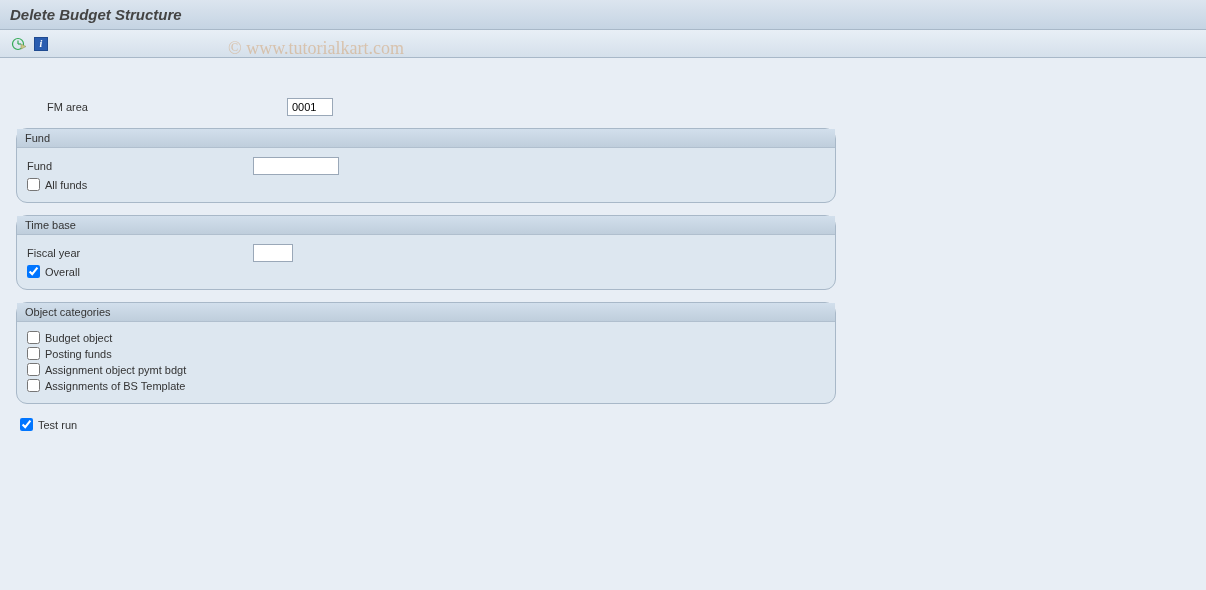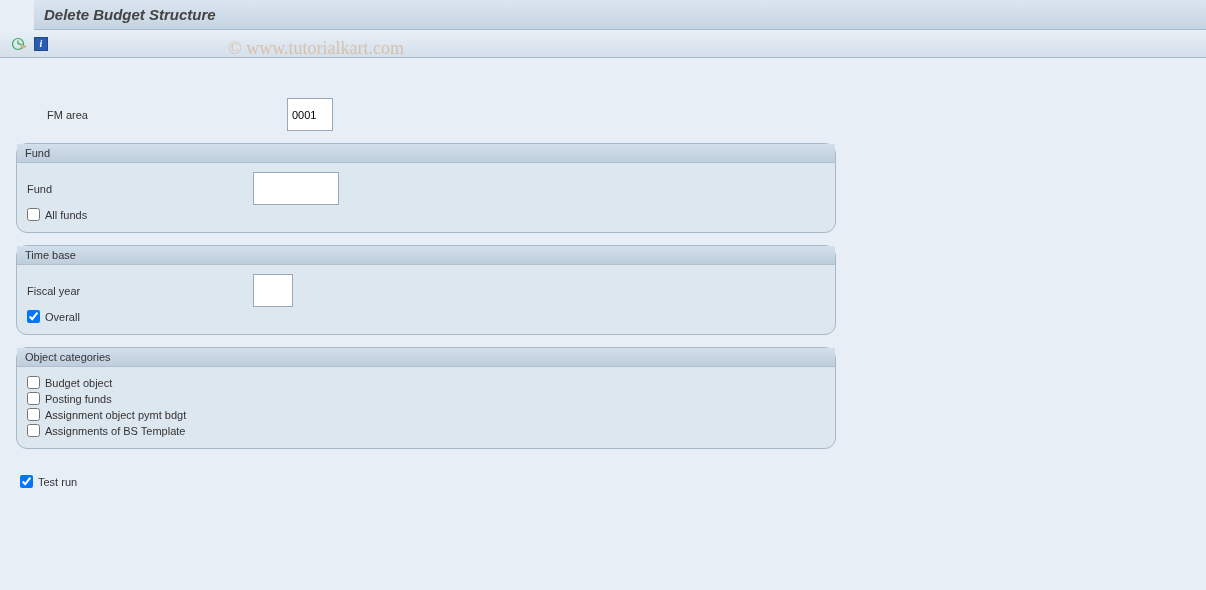--- a/index.html
+++ b/index.html
@@ -14,21 +14,20 @@
       position: relative;
     }
     .title-bar {
       background: linear-gradient(to bottom, #dce5ef 0%, #c5d4e3 100%);
       border-bottom: 1px solid #a8b8c8;
       padding: 6px 10px;
       font-size: 15px;
       font-weight: bold;
       font-style: italic;
       color: #444;
-      margin-left: 34px;
     }
     .toolbar {
       background: linear-gradient(to bottom, #e8eff6 0%, #d5e0eb 100%);
       border-bottom: 1px solid #a8b8c8;
       padding: 4px 10px;
       display: flex;
       align-items: center;
       gap: 6px;
       height: 28px;
     }
@@ -54,21 +53,21 @@
       font-size: 11px;
       color: #333;
       margin-left: 27px;
     }
     input[type="text"] {
       border: 1px solid #9aa8b8;
       background: #fff;
       font-family: inherit;
       font-size: 11px;
       padding: 8px 4px;
-      height: 33px;
+      height: 18px;
     }
     .input-fm { width: 46px; font-family: 'Courier New', monospace; }
     .input-fund { width: 86px; }
     .input-fy { width: 40px; }
     .groupbox {
       border: 1px solid #a8b8c8;
       background: #dde7f0;
       margin: 12px 0 8px 0;
       width: 820px;
       border-radius: 11px;
@@ -100,21 +99,21 @@
     .gb-field-row {
       display: flex;
       align-items: center;
       margin: 3px 0;
     }
     .gb-field-row .gb-label {
       width: 226px;
       font-size: 11px;
     }
     .standalone-checks {
-      margin-top: 26px;
+      margin-top: 14px;
       padding-left: 4px;
     }
     .watermark {
       position: absolute;
       top: 38px;
       left: 228px;
       font-size: 18px;
       font-family: Georgia, serif;
       color: rgba(210,150,90,0.45);
       pointer-events: none;

